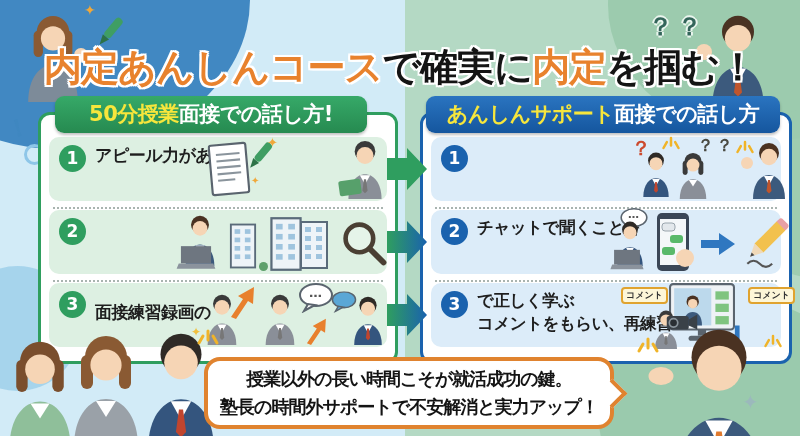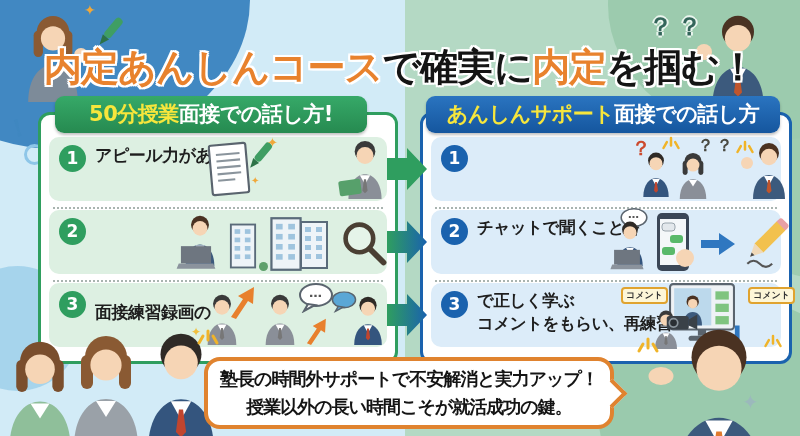--- a/index.html
+++ b/index.html
@@ -434,22 +434,22 @@
       </svg>
     <svg style="position:absolute;left:140px;top:0;width:82px;height:122px" viewBox="0 0 40 58">
         <use href="#sym-person" class="p-navy2"></use>
       </svg>
     <svg style="position:absolute;left:196px;top:0;width:24px;height:18px" viewBox="0 0 24 18">
         <use href="#sym-spark"></use>
       </svg>
   </div>
 
   <div class="note">
+    <div>授業以外の長い時間こそが就活成功の鍵。</div>
     <div>塾長の時間外サポートで不安解消と実力アップ！</div>
-    <div>授業以外の長い時間こそが就活成功の鍵。</div>
   </div>
 
   <div class="fig" style="left:630px;top:320px;width:170px;height:116px;z-index:7">
     <svg style="position:absolute;left:6px;top:16px;width:24px;height:18px" viewBox="0 0 24 18">
         <use href="#sym-spark"></use>
       </svg>
     <svg style="position:absolute;left:34px;top:4px;width:110px;height:160px" viewBox="0 0 40 58">
         <use href="#sym-person" class="p-navy" style="--tie:#e07a2e"></use>
       </svg>
     <svg style="position:absolute;left:18px;top:46px;width:26px;height:20px" viewBox="0 0 10 8">

